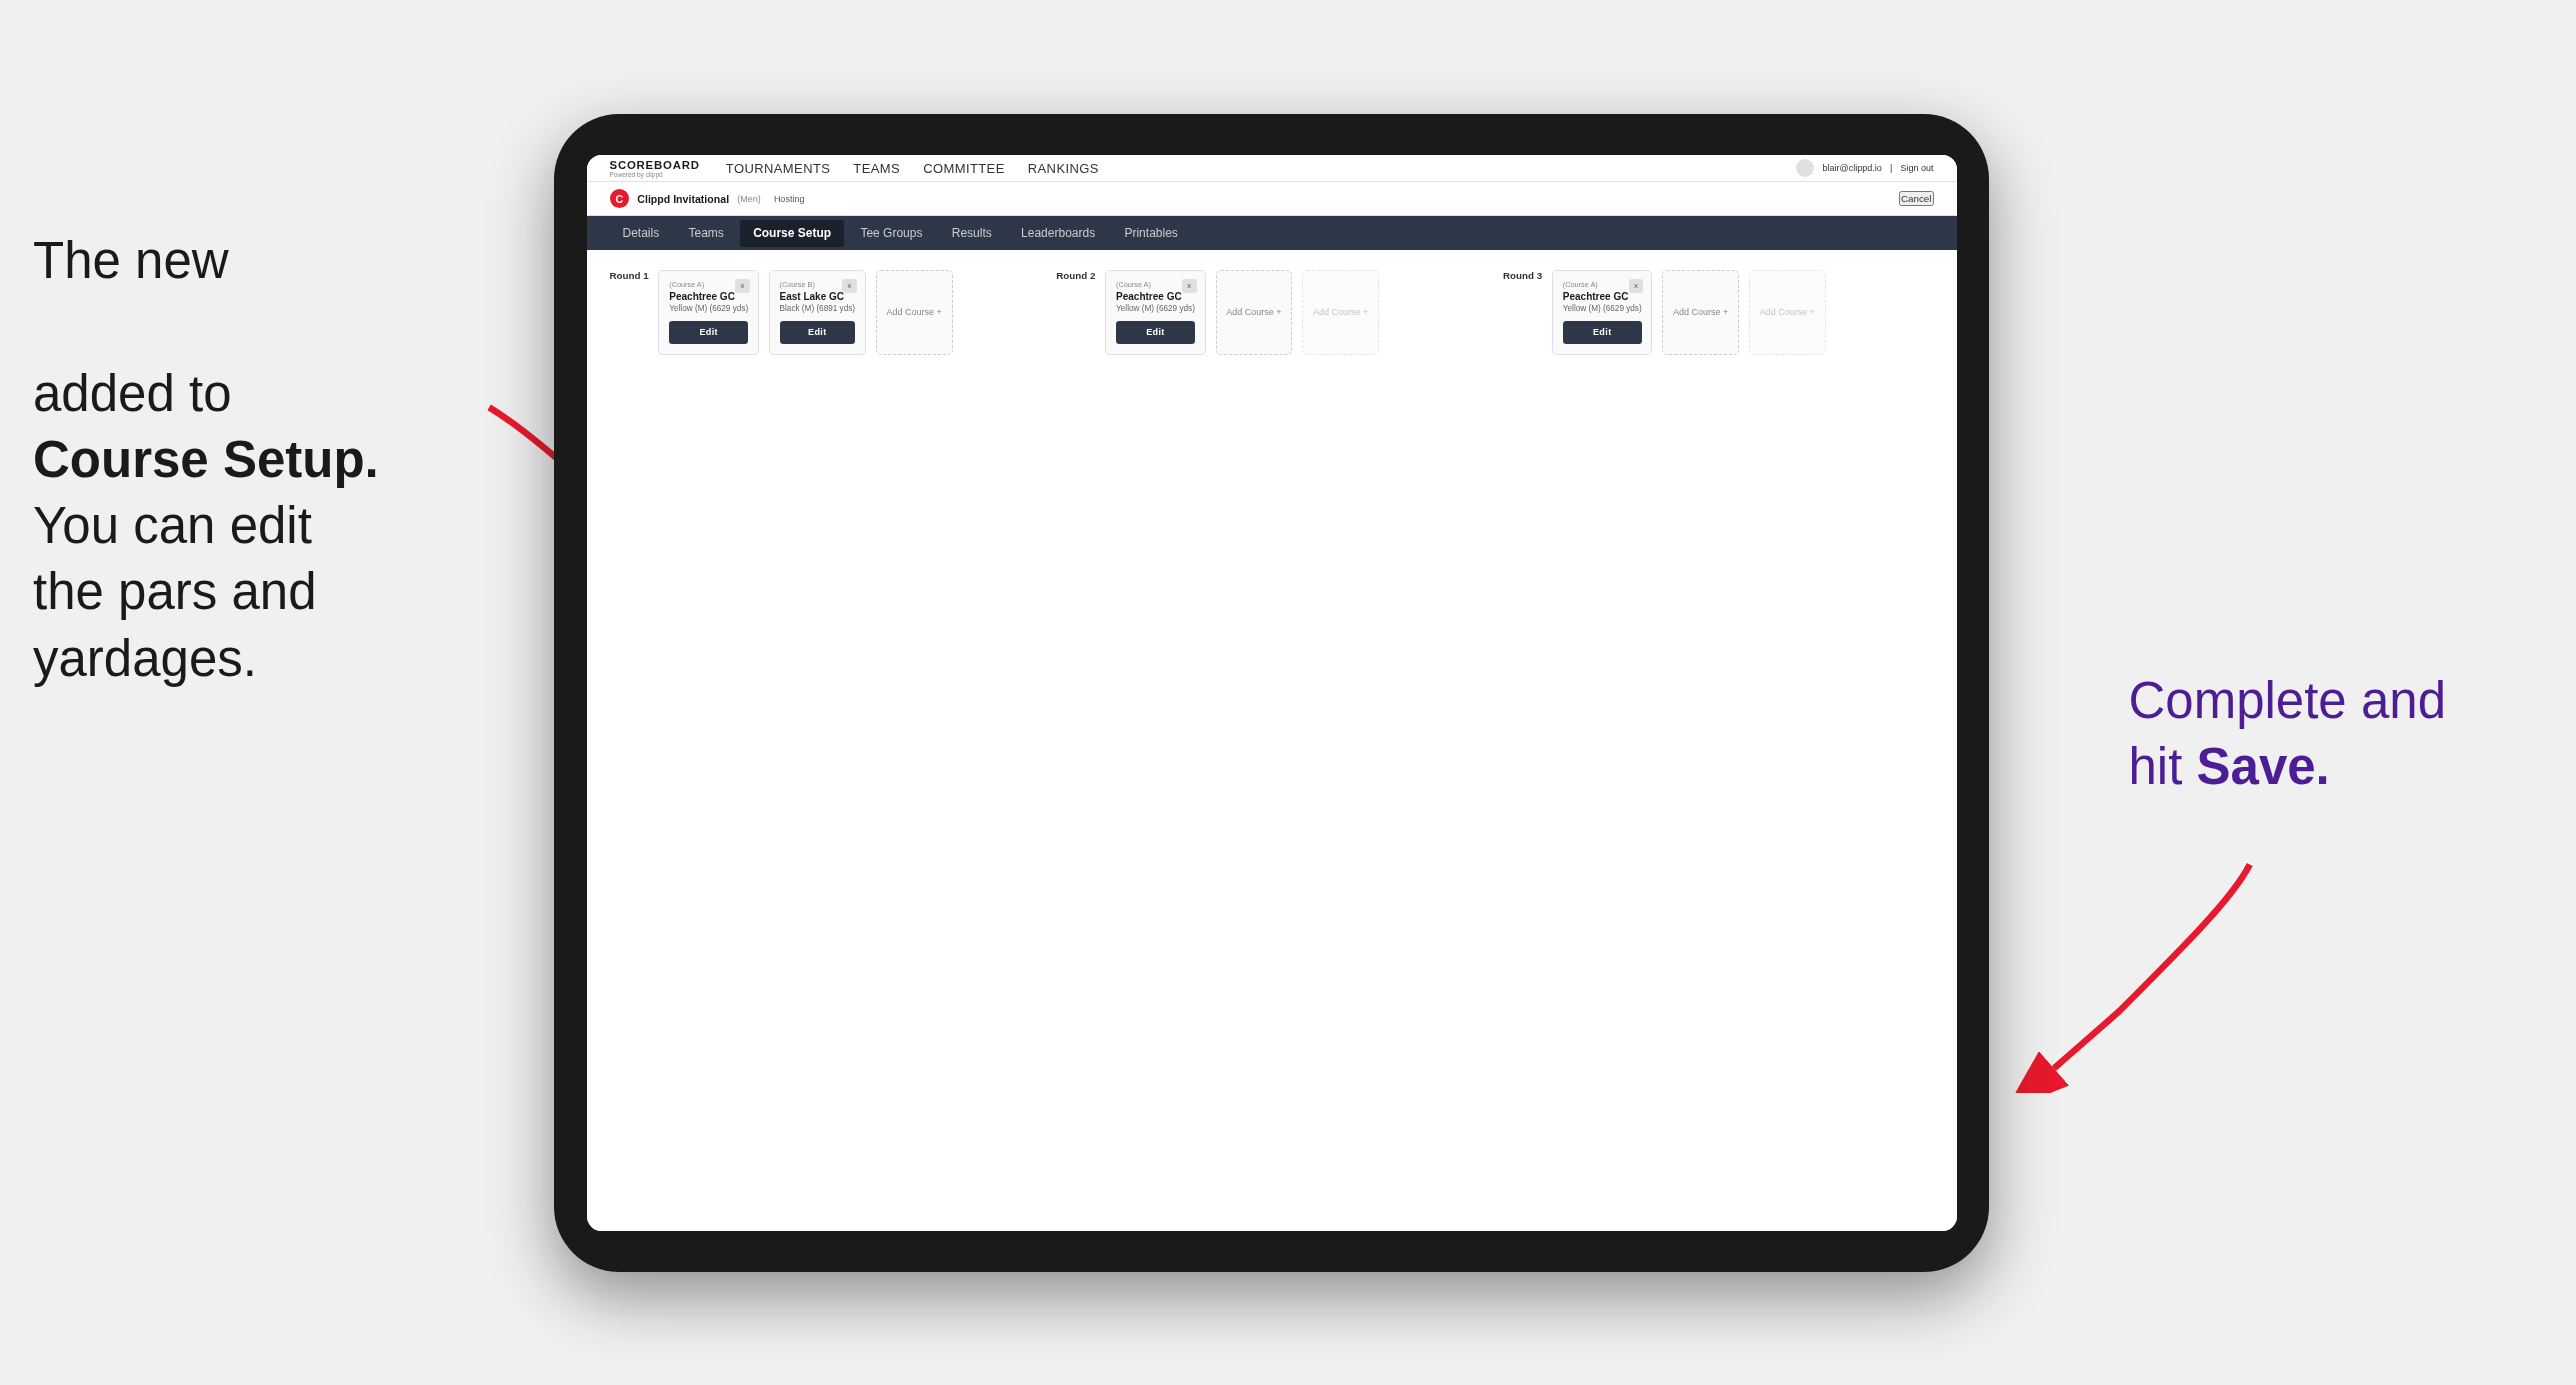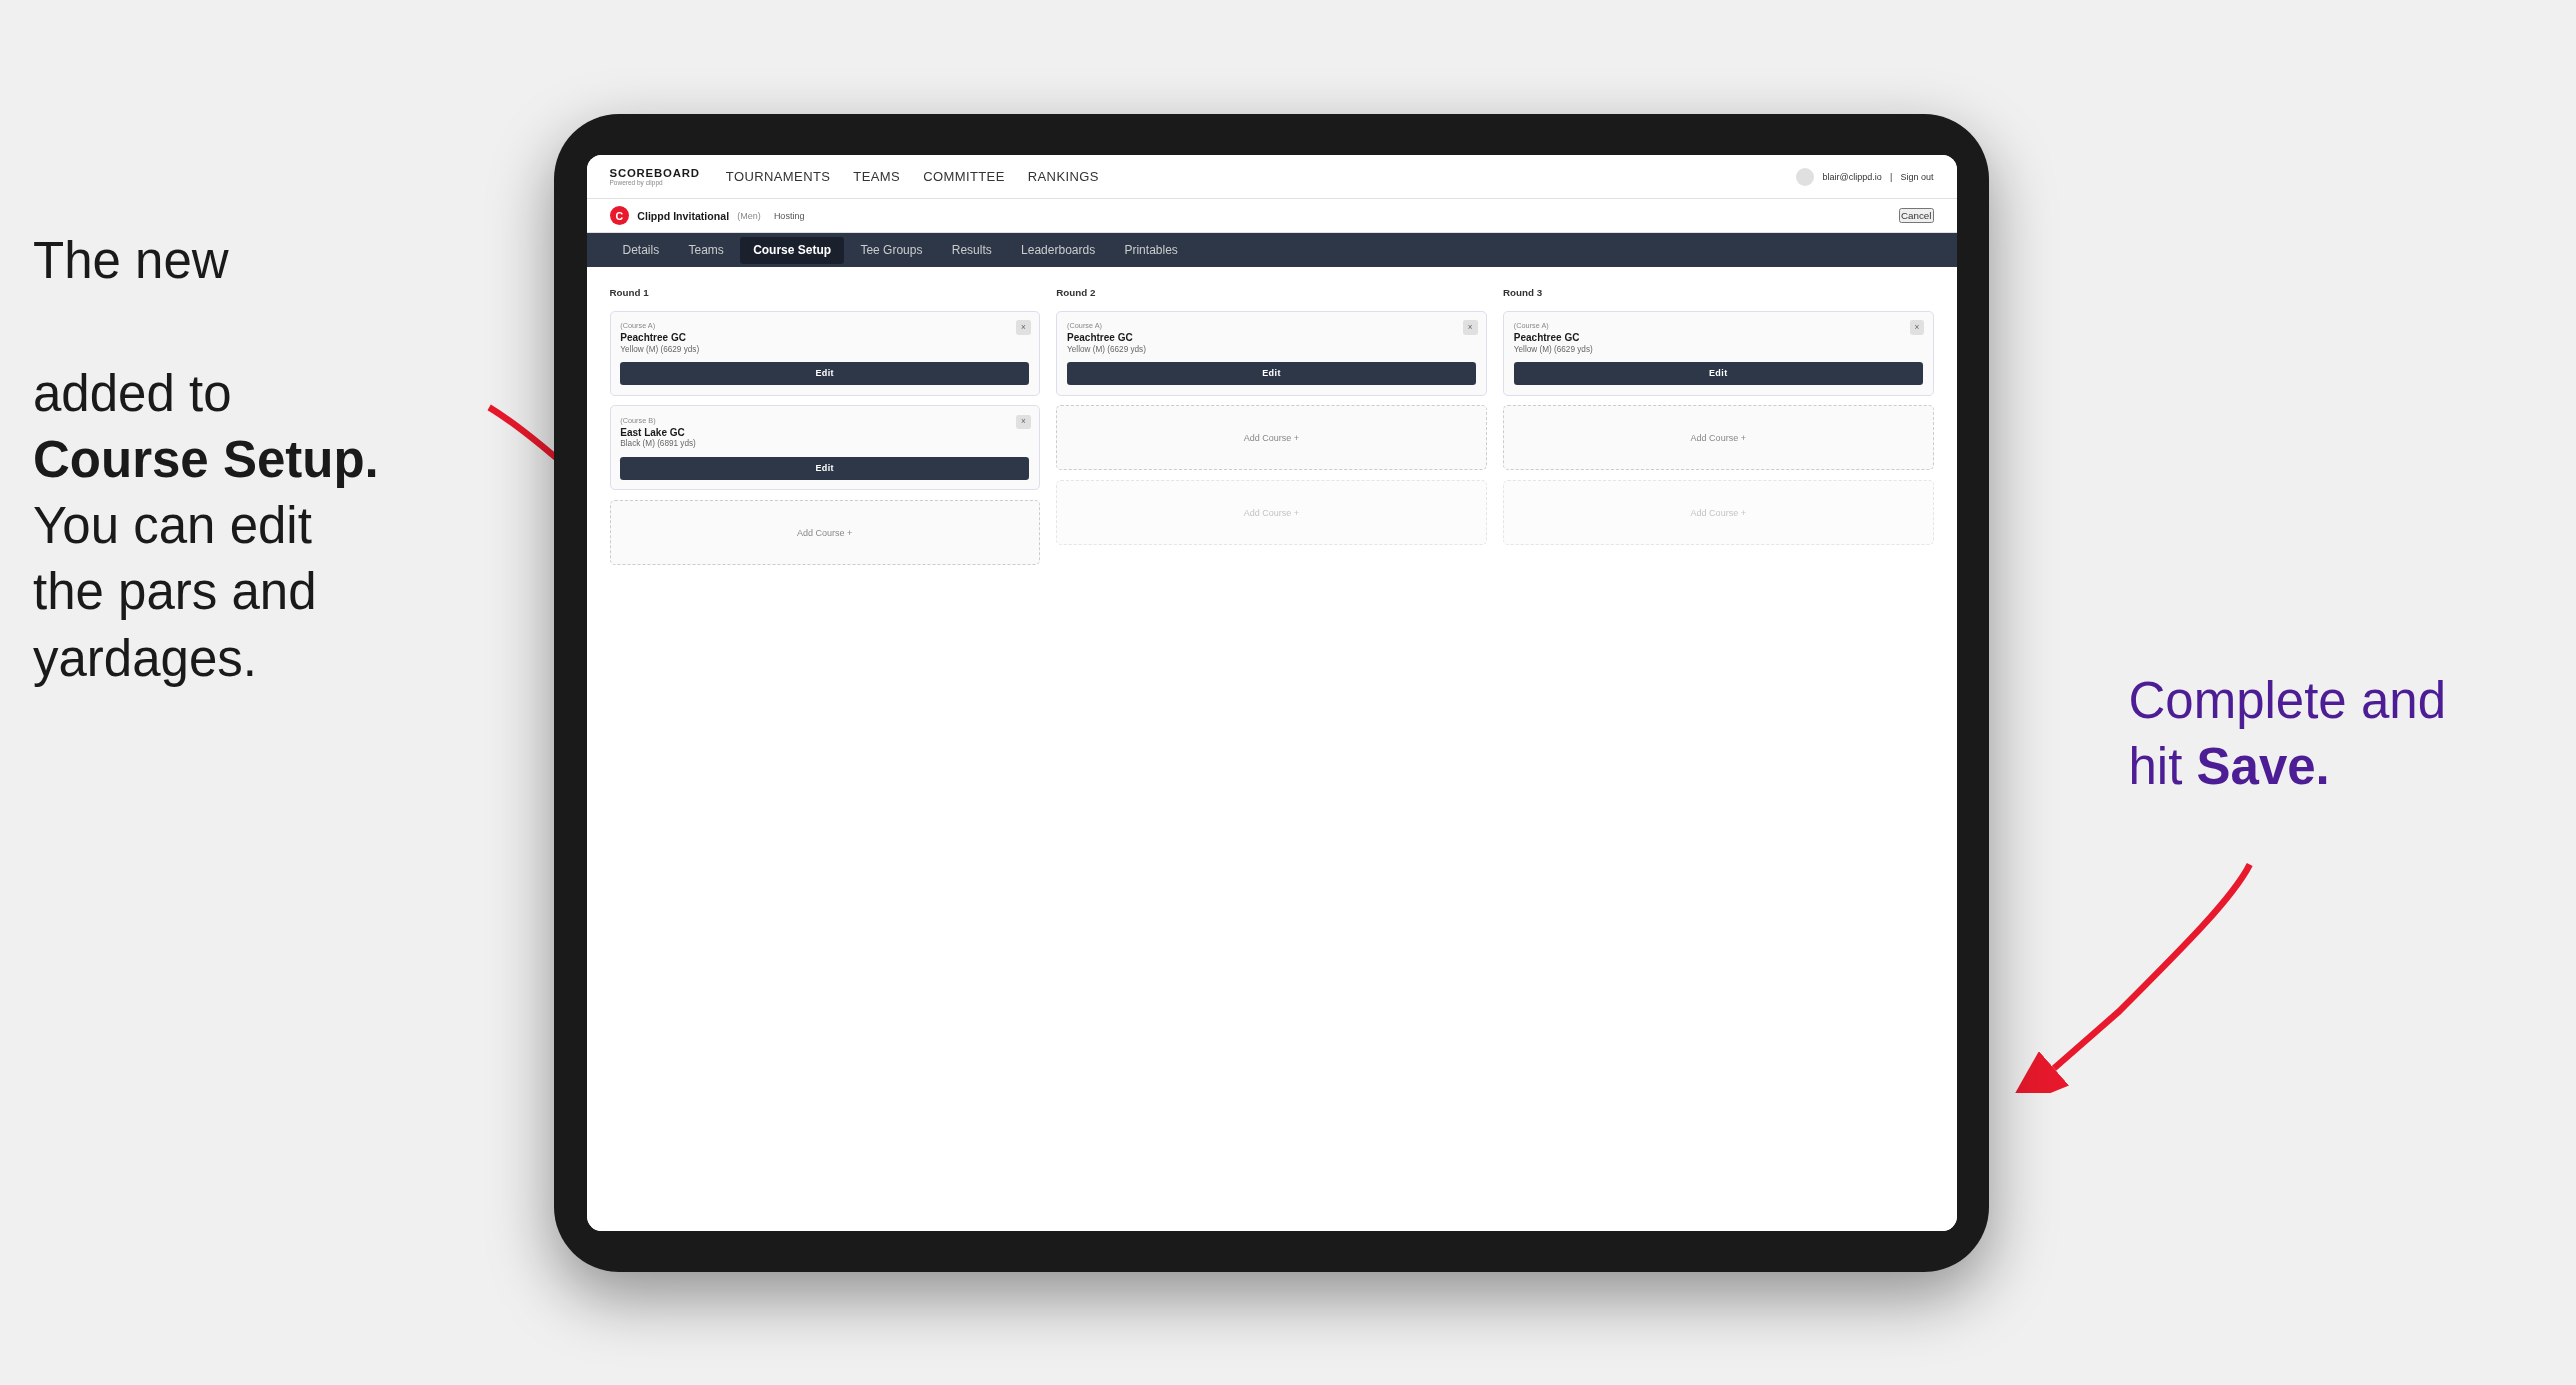--- a/index.html
+++ b/index.html
@@ -64,21 +64,21 @@
       overflow: hidden;
       display: flex;
       flex-direction: column;
     }
 
     
     .top-nav {
       background: #ffffff;
       border-bottom: 0.8px solid #e0e0e0;
       padding: 0 23px;
-      height: 44px;
+      height: 27px;
       display: flex;
       align-items: center;
       justify-content: space-between;
       flex-shrink: 0;
     }
 
     .nav-left {
       display: flex;
       align-items: center;
       gap: 26px;
@@ -225,21 +225,21 @@
 
     
     .rounds-container {
       display: grid;
       grid-template-columns: repeat(3, 1fr);
       gap: 16.3px;
     }
 
     .round-column {
       display: flex;
-      flex-direction: column;
+      flex-direction: row;
       gap: 9.8px;
     }
 
     .round-label {
       font-size: 9.8px;
       font-weight: 600;
       color: #333;
       margin-bottom: 3.3px;
     }
 

